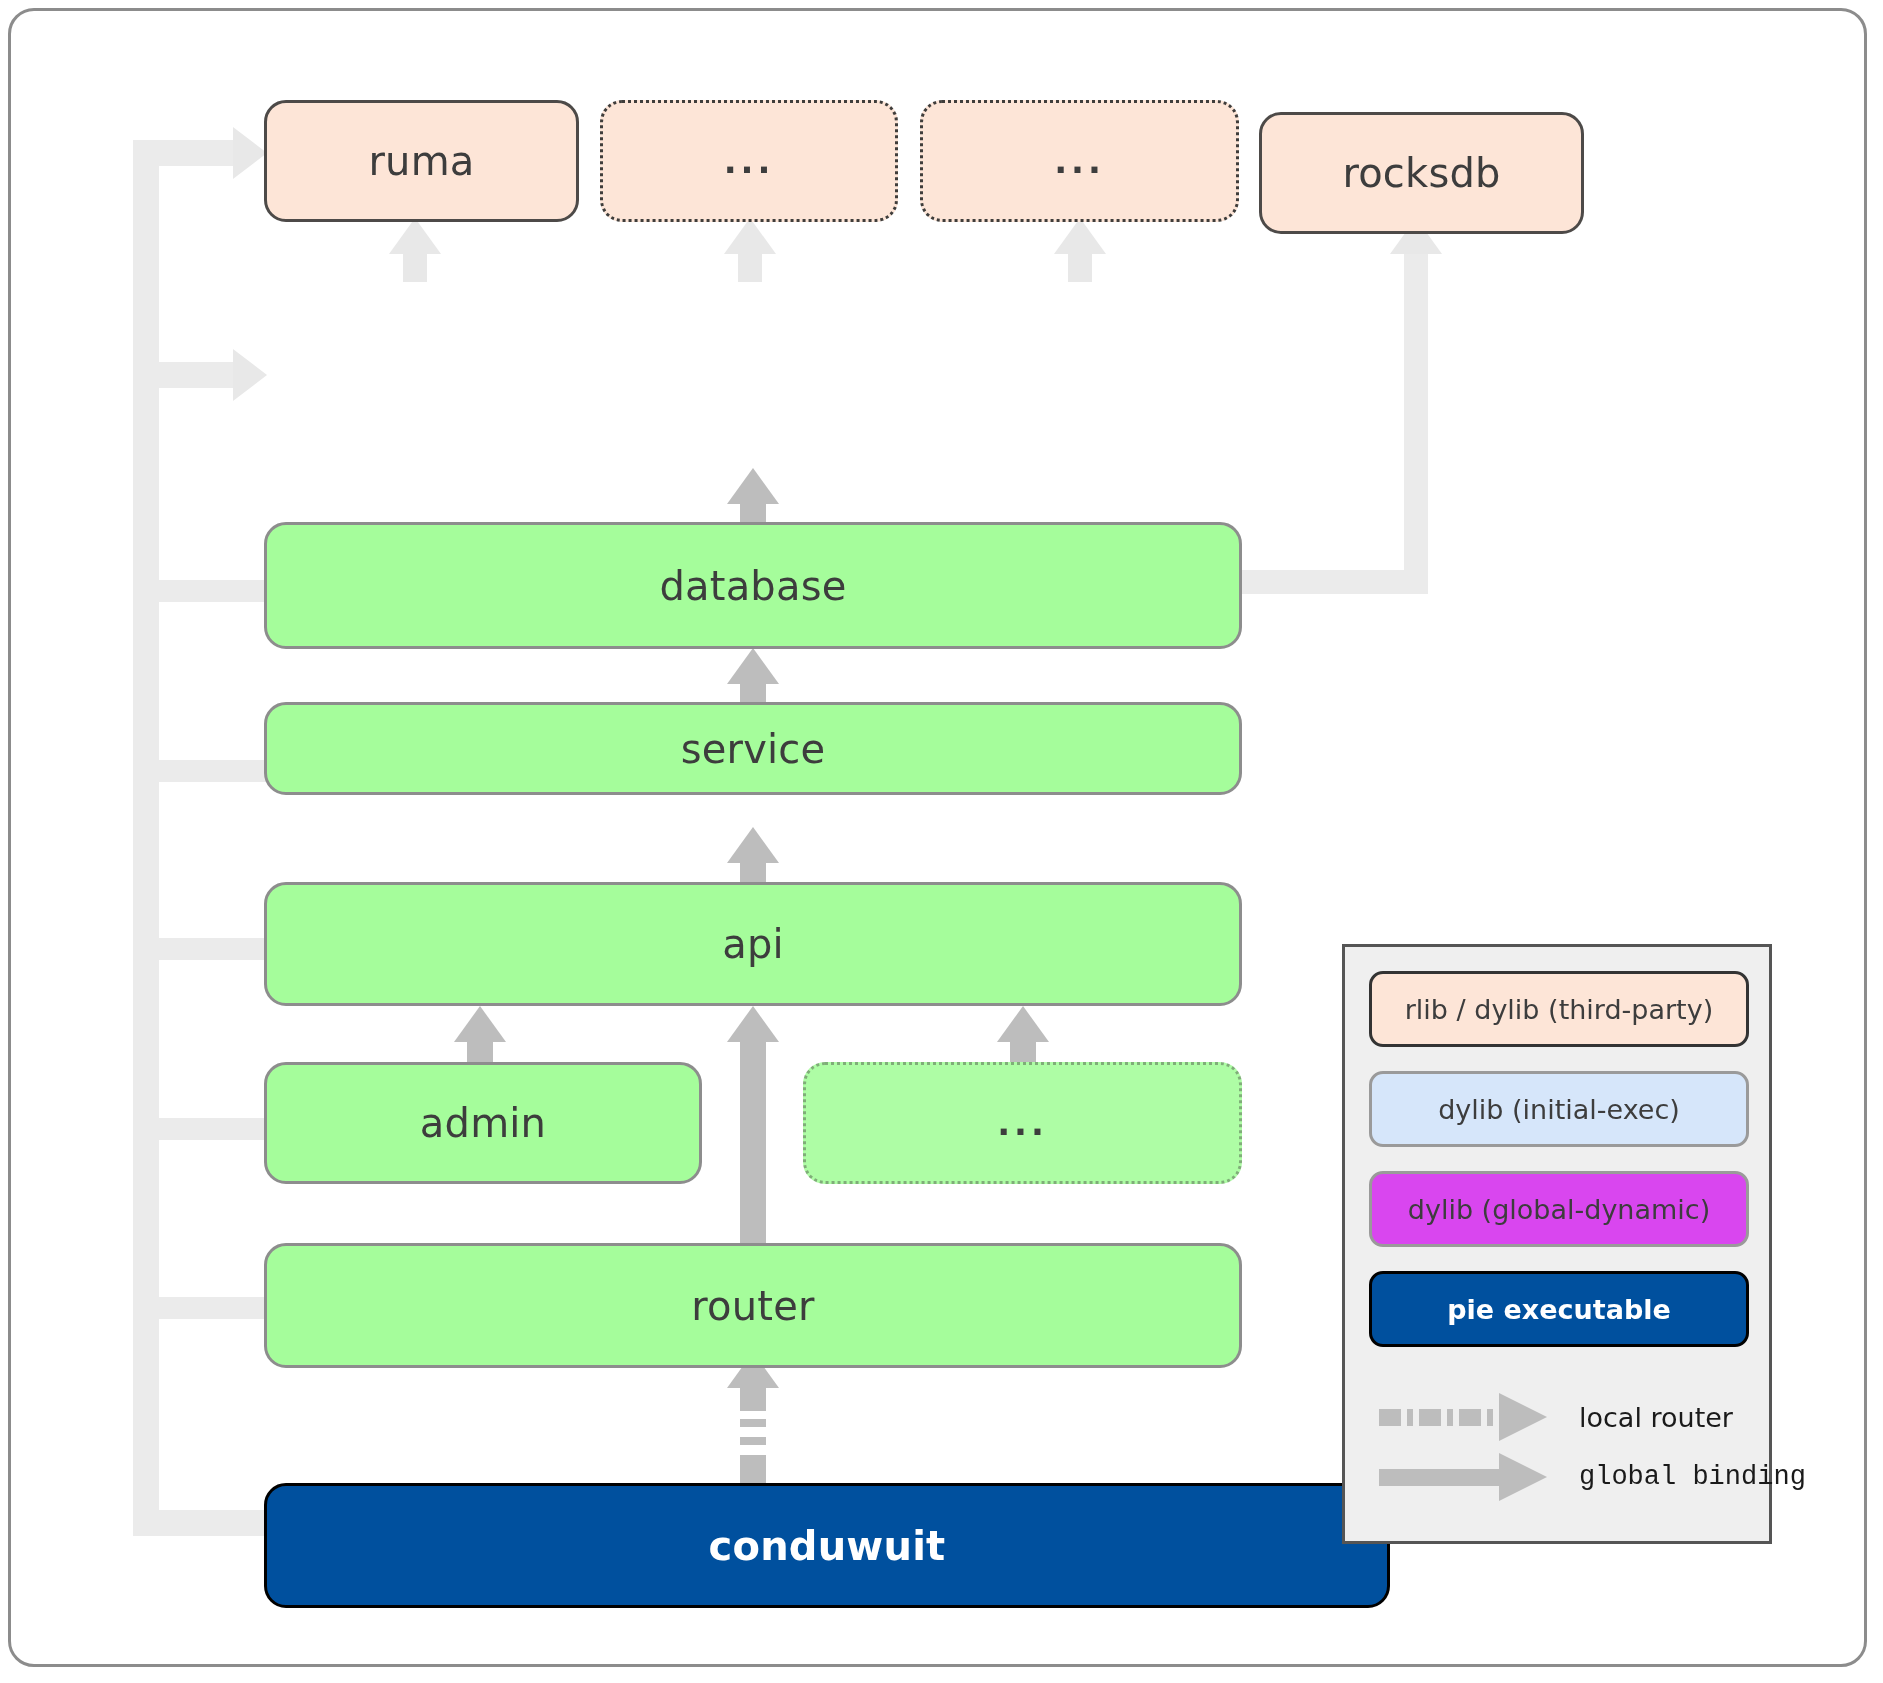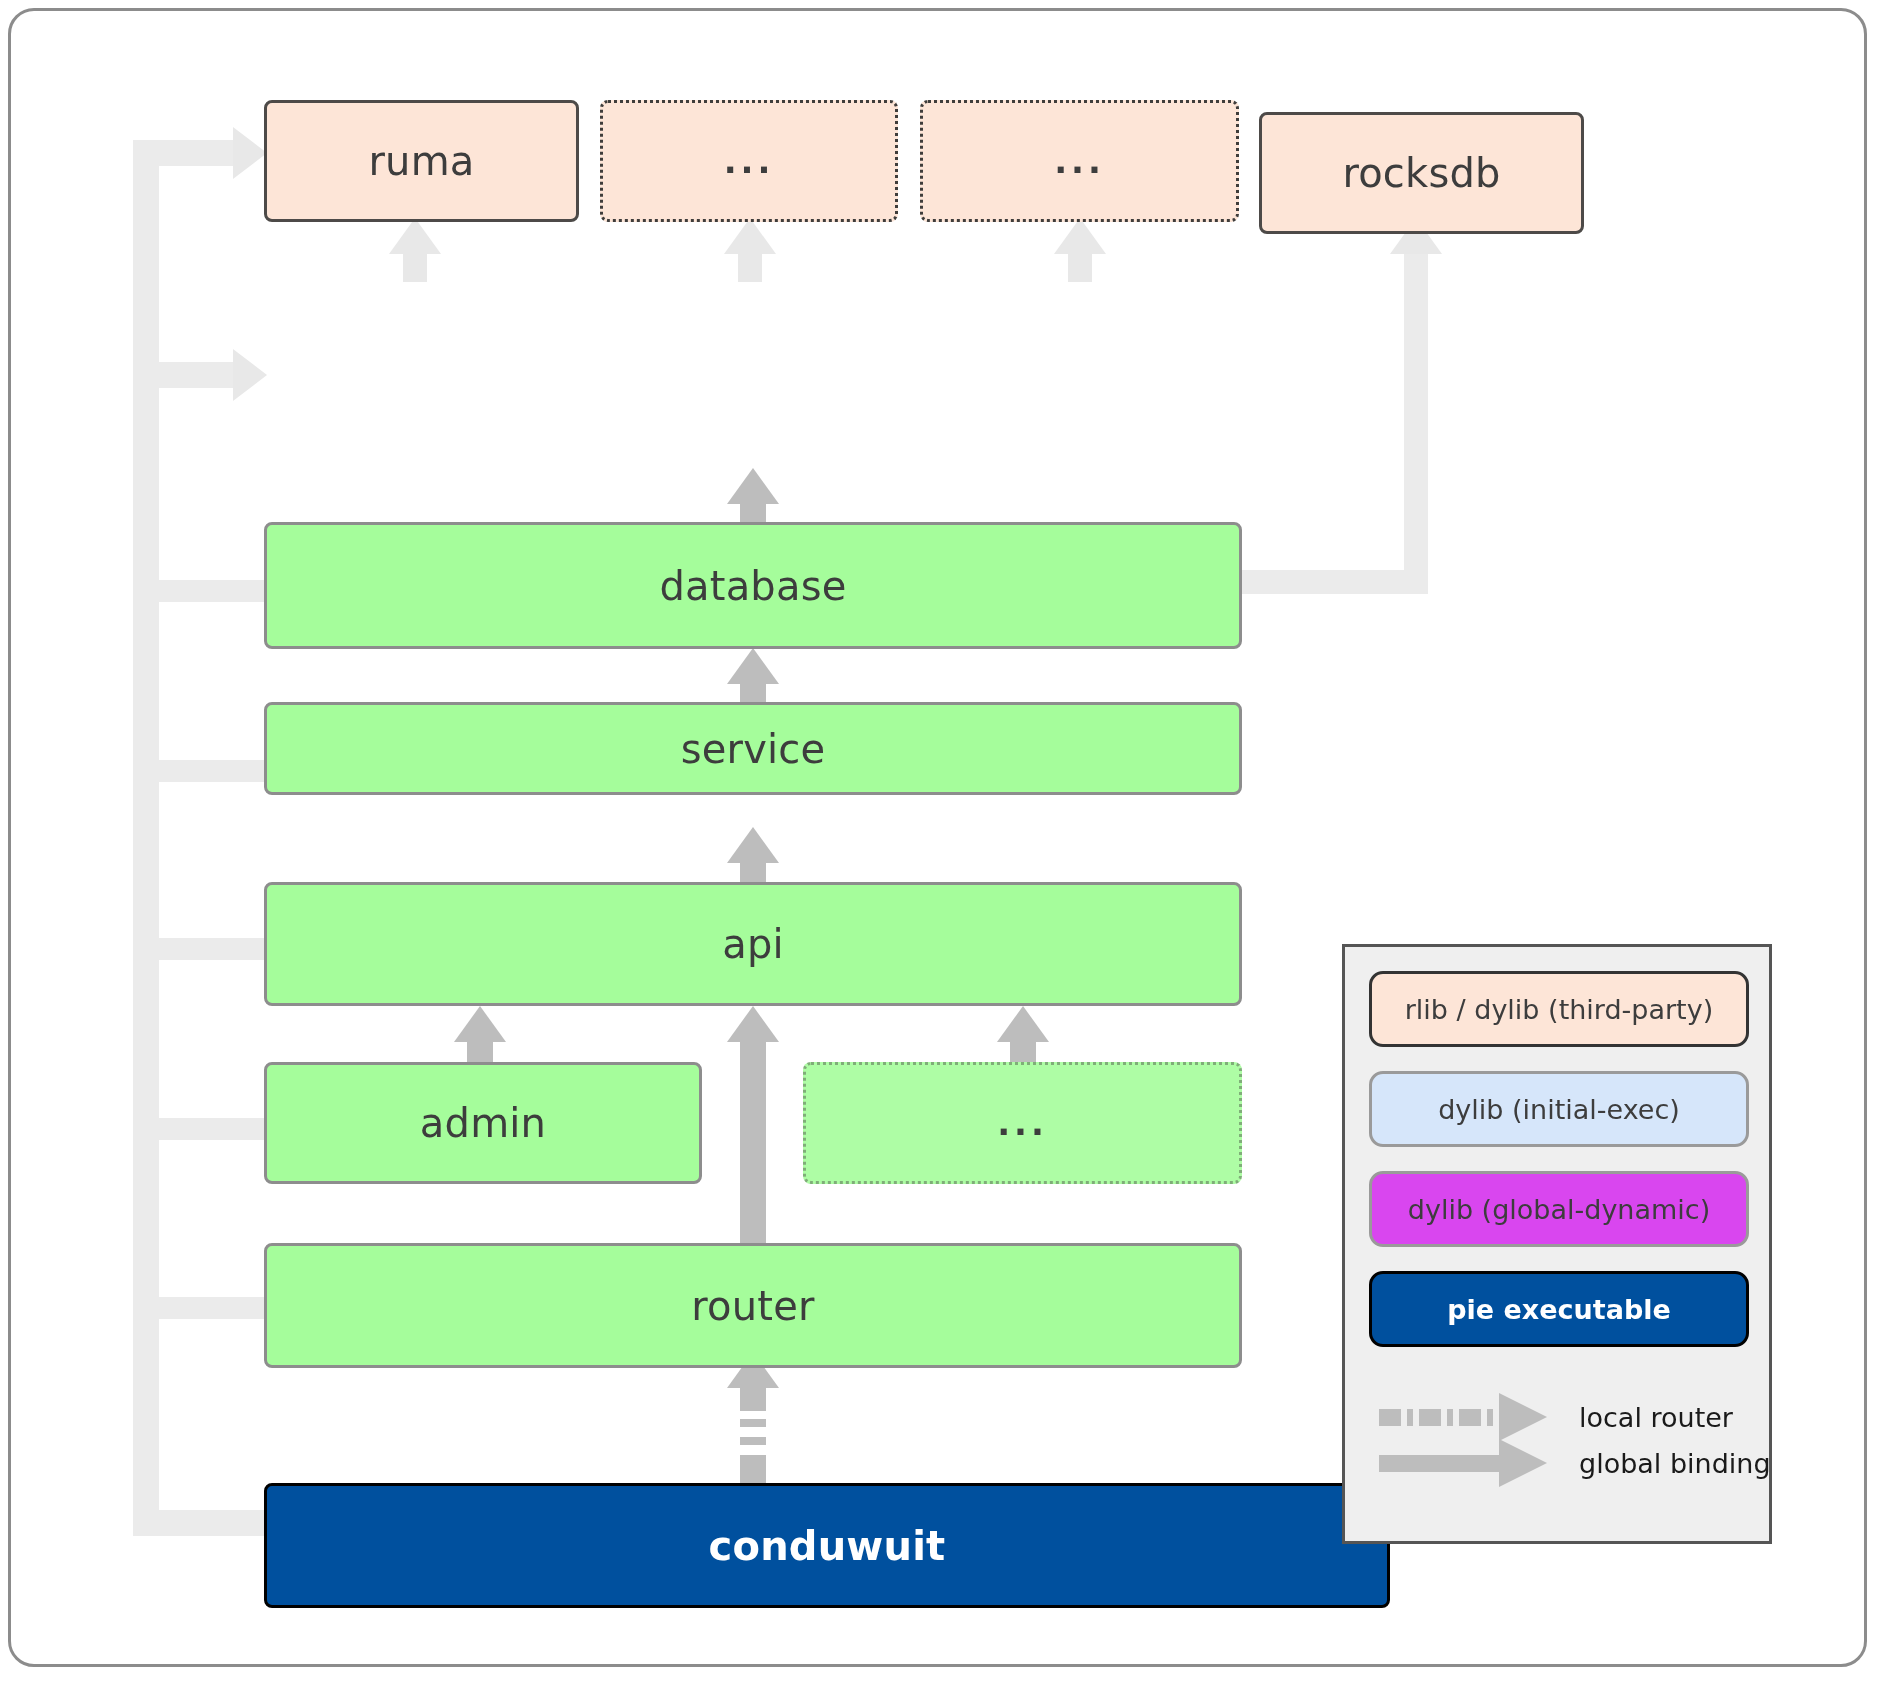--- a/index.html
+++ b/index.html
@@ -24,21 +24,21 @@
     box-sizing:border-box;
     background:#ffffff;
   }
   
   .node{
     position:absolute;
     box-sizing:border-box;
     display:flex;
     align-items:center;
     justify-content:center;
-    border-radius:8px;
+    border-radius:22px;
     font-size:40px;
     color:#3d3d3d;
     letter-spacing:.2px;
     z-index:6;
   }
   .node.dots{font-size:34px;letter-spacing:4px;font-weight:bold;}
   .n-third   {background:#fde5d7;border:3px solid #4d4a48;}
   .n-third-d {background:#fde5d7;border:3px dotted #3f3d3b;}
   .n-initial {background:#d6e6fa;border:3px solid #8d8d8d;}
   .n-global  {background:#a5fd9b;border:3px solid #8d8d8d;}
@@ -201,21 +201,21 @@
     <div class="lg-box" style="top:324px;background:#00509e;border:3px solid #000000;color:#ffffff;font-weight:bold;">pie executable</div>
 
     <div class="lg-row" style="top:440px;">
       <div class="lg-arrow-wrap">
         <div class="lg-shaft dashed"></div>
         <div class="lg-head"></div>
       </div>
       <div class="lg-label">local router</div>
     </div>
 
-    <div class="lg-row" style="top:486px;">
+    <div class="lg-row" style="top:500px;font-family:Liberation Mono, monospace;">
       <div class="lg-arrow-wrap">
         <div class="lg-shaft solid"></div>
         <div class="lg-head"></div>
       </div>
       <div class="lg-label">global binding</div>
     </div>
   </div>
 </div>
 
 </body></html>

